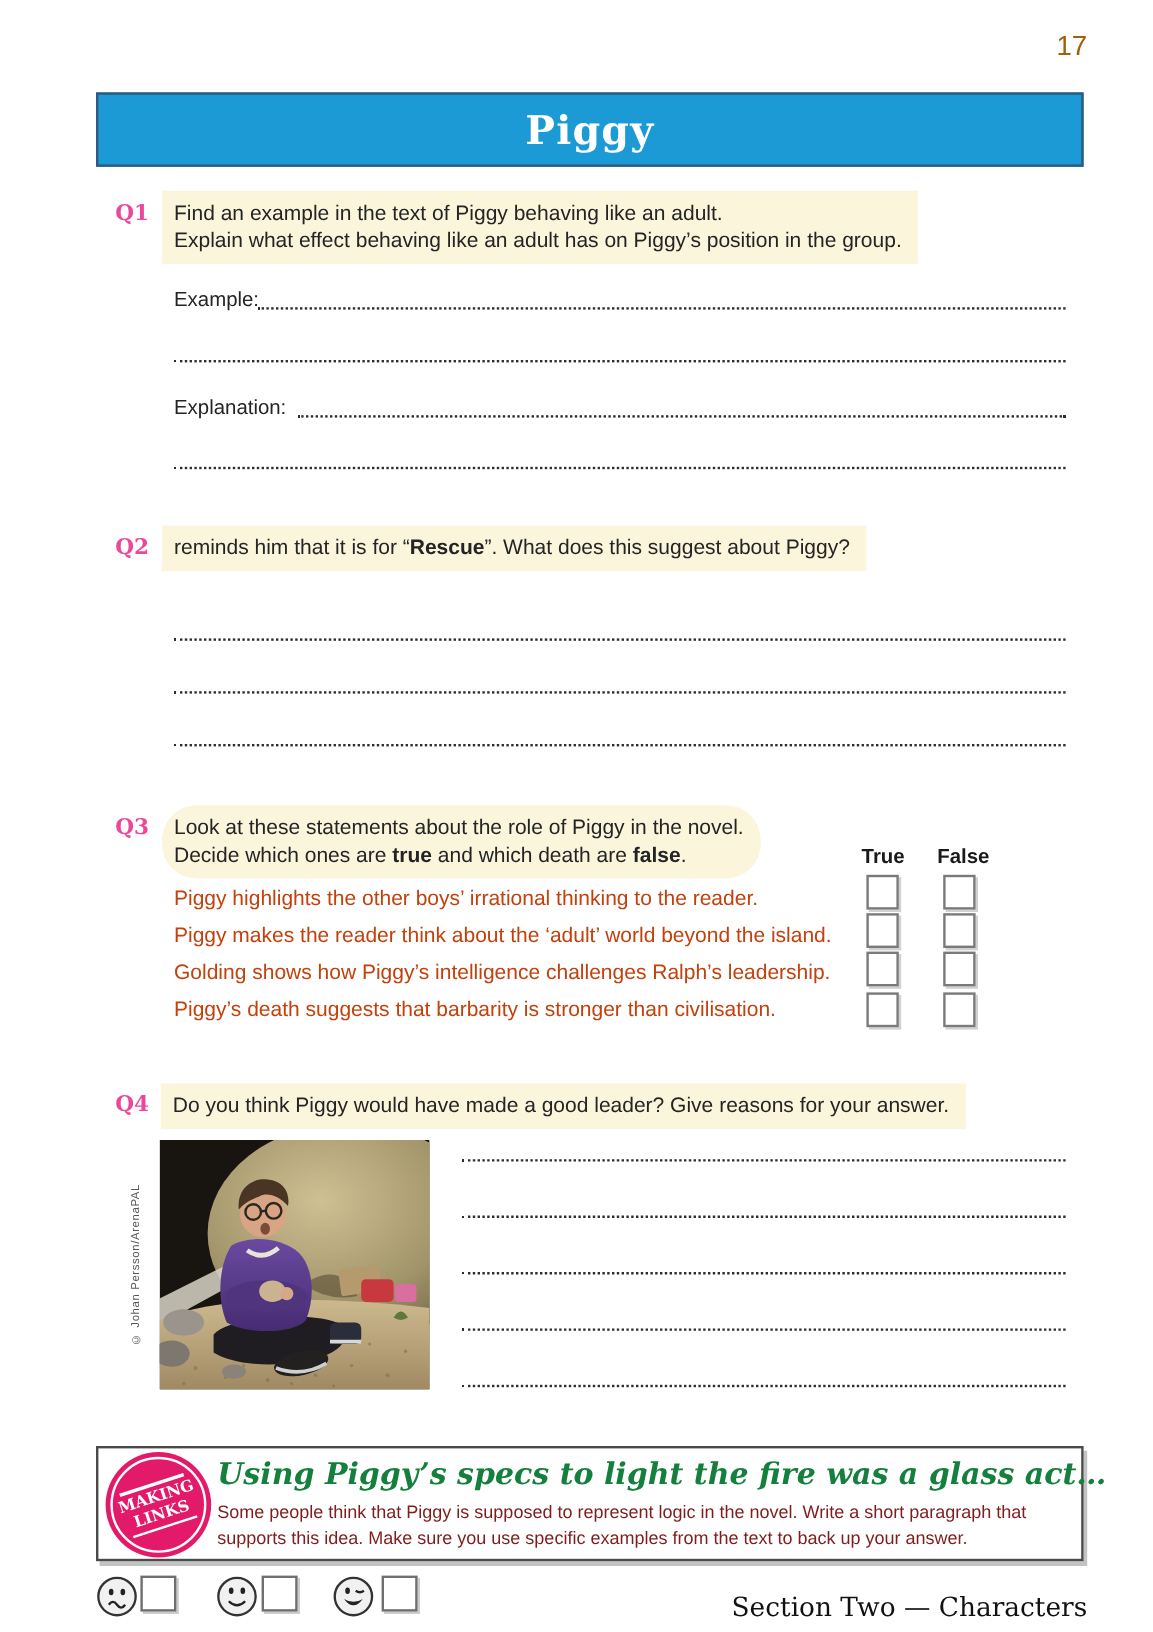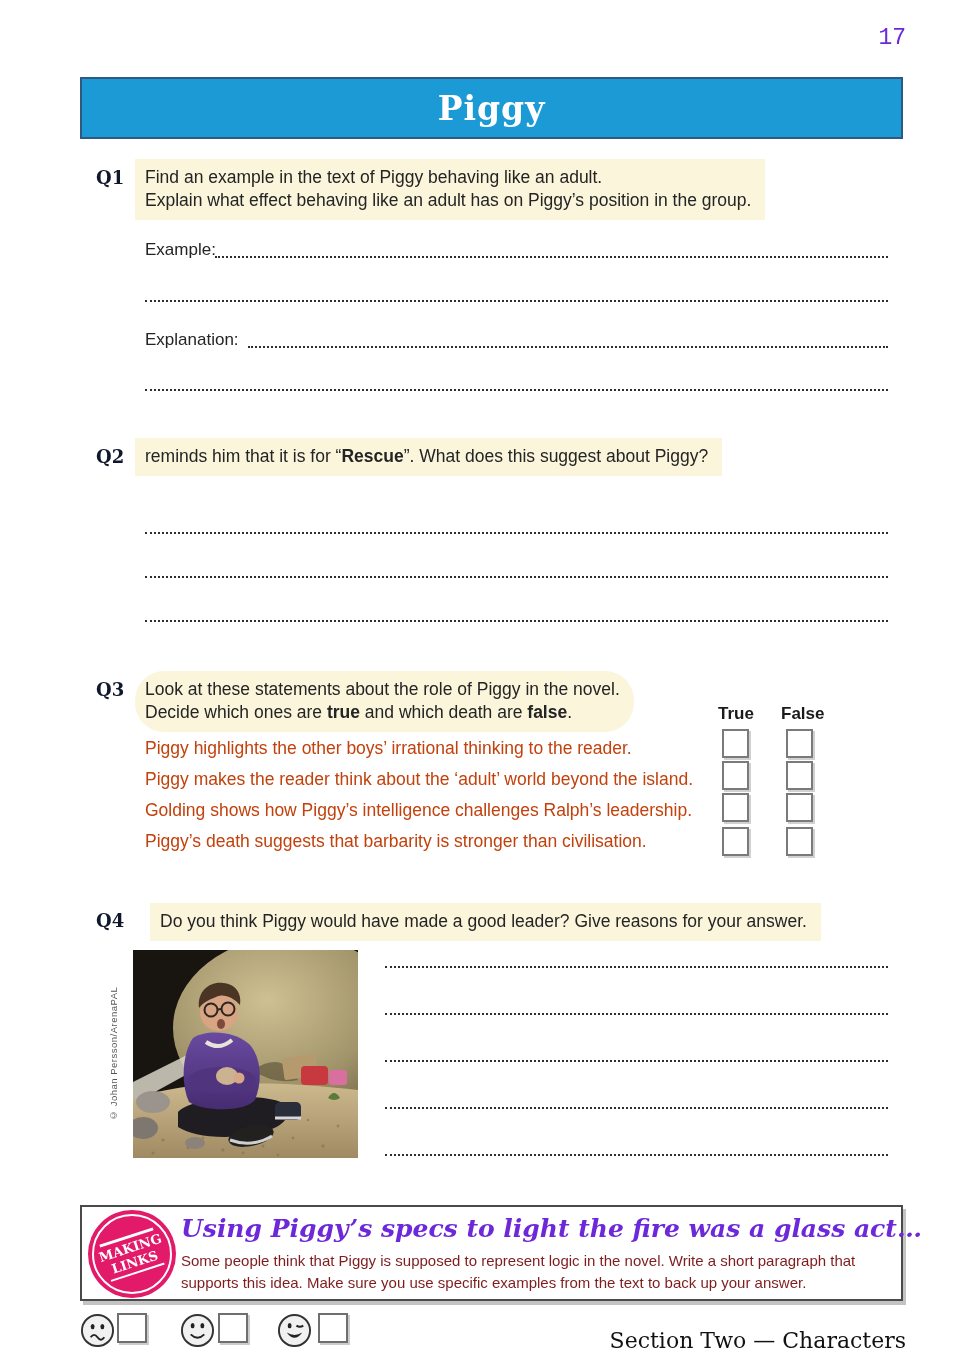--- a/index.html
+++ b/index.html
@@ -1,32 +1,32 @@
 <!DOCTYPE html>
 <html><head>
 <meta charset="utf-8">
 <style>
   html,body{margin:0;padding:0;background:#fff;}
   body{width:961px;height:1360px;position:relative;overflow:hidden;
        font-family:"Liberation Sans",sans-serif;color:#242424;}
   .abs{position:absolute;}
 
   
-  .page-num{font-family:Liberation Mono, monospace;font-size:23px;color:#6d28d9;}
+  .page-num{font-family:Liberation Sans, sans-serif;font-size:23px;color:#a16207;}
   .section-label{font-family:"DejaVu Serif",serif;font-size:22px;color:#111;}
 
   
   .banner{left:80px;top:77px;width:823px;height:62px;background:#1B9AD6;
           border:2px solid #2d5a80;box-sizing:border-box;
           display:flex;align-items:center;justify-content:center;}
   .banner h1{margin:0;font-family:"DejaVu Serif",serif;font-weight:bold;
              font-size:33px;color:#fff;letter-spacing:1px;}
 
   
-  .qlabel{font-family:"DejaVu Serif",serif;font-weight:bold;font-size:18px;color:#0f172a;}
+  .qlabel{font-family:"DejaVu Serif",serif;font-weight:bold;font-size:18px;color:#ec4899;}
   .qtext{background:#FBF5DC;padding:7px 14px 8px 10px;font-size:17.5px;line-height:23px;
          display:inline-block;white-space:nowrap;}
   .qtext b{font-weight:bold;}
 
   
   .dline{border-bottom:2px dotted #2e2e2e;height:0;}
   .flabel{font-size:17px;color:#242424;}
 
   
   .cbx{width:27px;height:29px;background:#fff;border:2px solid #7a7a7a;
@@ -44,21 +44,21 @@
   .ml-box{left:80px;top:1205px;width:823px;height:96px;background:#fff;
           border:2px solid #4a4a4a;box-sizing:border-box;
           box-shadow:3px 4px 0 #c3c3c3;}
   .stamp{left:88px;top:1210px;width:88px;height:88px;border-radius:50%;
          background:#E21A69;display:flex;align-items:center;justify-content:center;}
   .stamp::before{content:"";position:absolute;inset:4px;border:2px solid #fff;border-radius:50%;}
   .stamp-inner{transform:rotate(-18deg);text-align:center;color:#fff;
                font-family:"DejaVu Serif",serif;font-weight:bold;font-size:13px;line-height:15px;}
   .stamp-stripe{height:2.5px;background:#fff;margin:2px auto;width:56px;}
   .ml-head{font-family:"DejaVu Serif",serif;font-weight:bold;font-style:italic;
-           font-size:25px;color:#6d28d9;white-space:nowrap;}
+           font-size:25px;color:#15803d;white-space:nowrap;}
   .ml-body{font-size:15px;line-height:22px;color:#7f1d1d;width:706px;}
 
   
   .face{width:35px;height:35px;}
   .rate-box{width:30px;height:30px;background:#fff;border:2px solid #6f6f6f;
             box-sizing:border-box;box-shadow:2px 2px 0 rgba(0,0,0,.2);}
 </style>
 </head>
 <body>
 
@@ -105,21 +105,21 @@
 <div class="abs cbx" style="left:722px;top:729px;"></div>
 <div class="abs cbx" style="left:786px;top:729px;"></div>
 <div class="abs cbx" style="left:722px;top:761px;"></div>
 <div class="abs cbx" style="left:786px;top:761px;"></div>
 <div class="abs cbx" style="left:722px;top:793px;"></div>
 <div class="abs cbx" style="left:786px;top:793px;"></div>
 <div class="abs cbx" style="left:722px;top:827px;"></div>
 <div class="abs cbx" style="left:786px;top:827px;"></div>
 
 <div class="abs qlabel" style="left:96px;top:910px;">Q4</div>
-<div class="abs qtext" style="left:150px;top:903px;">
+<div class="abs qtext" style="left:134px;top:903px;">
   <div>Do you think Piggy would have made a good leader?  Give reasons for your answer.</div>
 </div>
 
 <div class="abs credit">© Johan Persson/ArenaPAL</div>
 
 <div class="abs photo">
 <svg width="225" height="208" viewBox="0 0 225 208" xmlns="http://www.w3.org/2000/svg">
   <defs>
     <radialGradient id="gB" cx="40%" cy="35%" r="75%">
       <stop offset="0%" stop-color="#cfc093"></stop>

